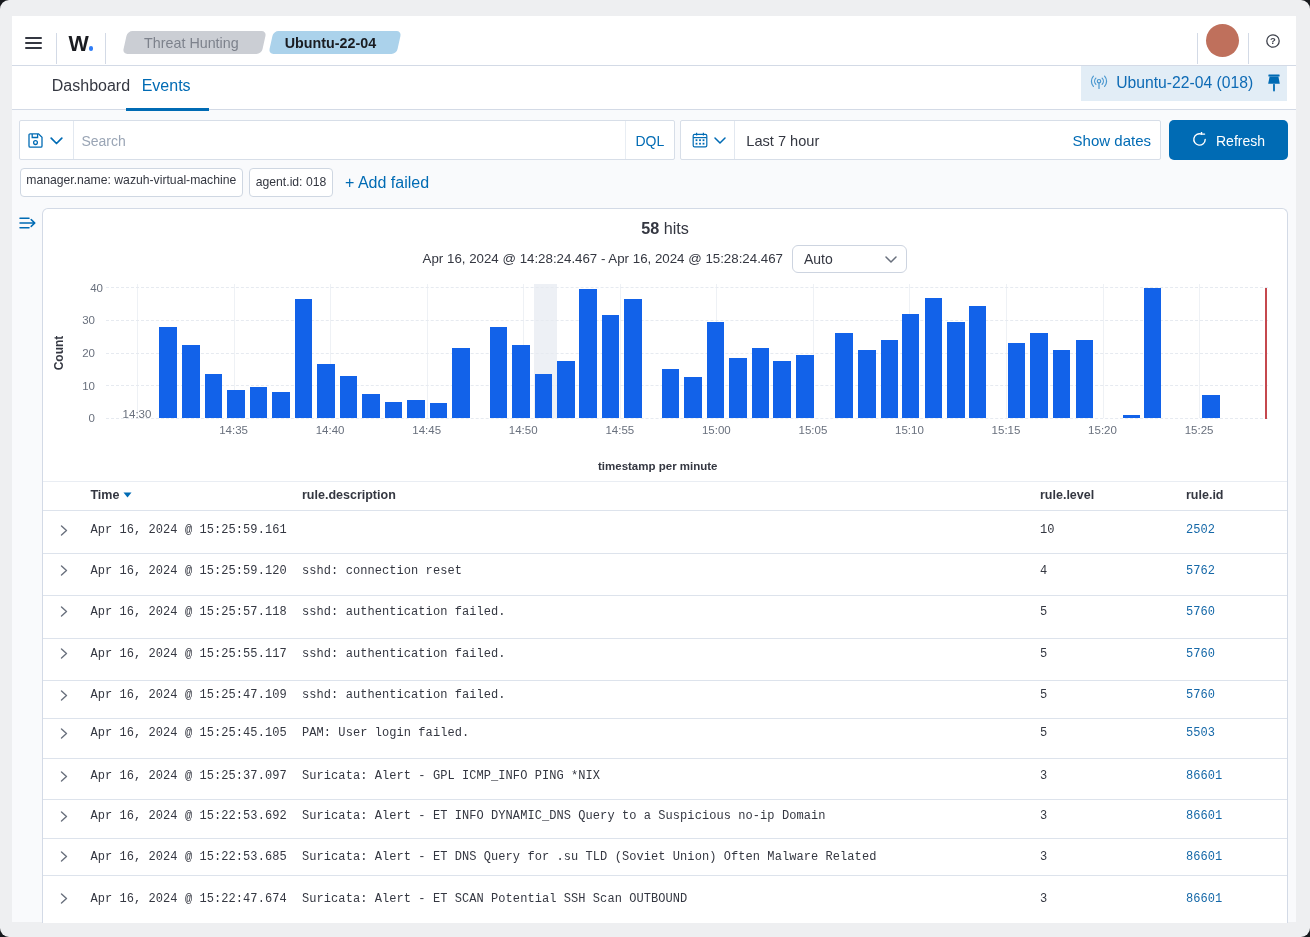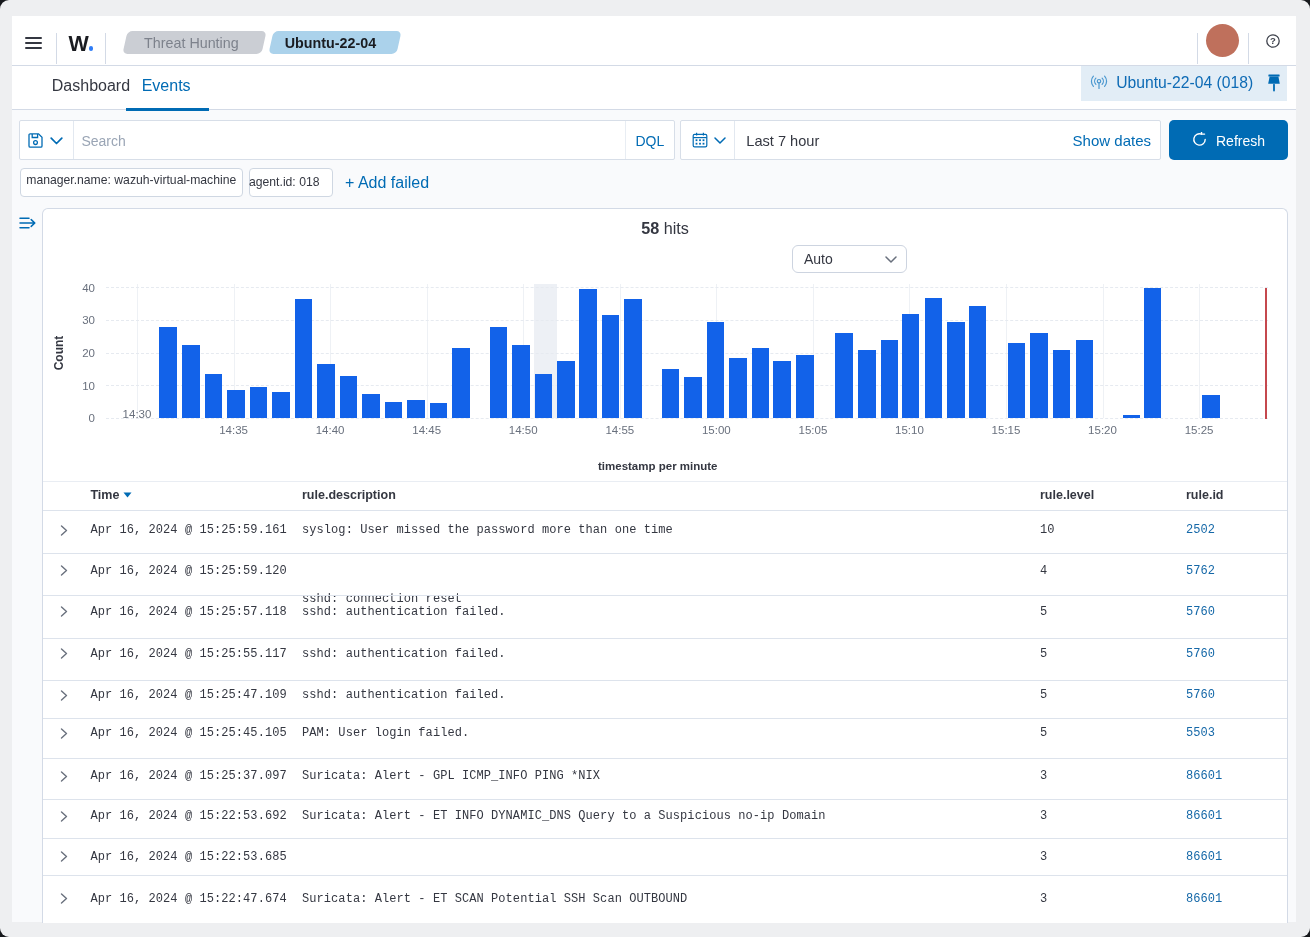--- a/index.html
+++ b/index.html
@@ -108,31 +108,32 @@
 <svg class="abs" style="left:1191.5px;top:132.3px;" width="15" height="15" viewBox="0 0 15 15">
 <g fill="none" stroke="#fff" stroke-width="1.4" stroke-linecap="round">
 <path d="M13.2 7.5 A5.7 5.7 0 1 1 9.5 2.1"></path>
 <path d="M9.5 2.1 H12.6 M9.5 2.1 V-0.9" transform="translate(0,0)"></path>
 </g>
     </svg>
 <div class="txt" style="left:1216px;top:132.5px;font-size:14px;font-weight:500;color:#fff;">Refresh</div>
 <div class="abs" style="left:20px;top:168px;width:222.5px;height:28.6px;background:#fff;border:1px solid #cfd7e2;border-radius:4px;"></div>
 <div class="txt" style="left:20px;top:173px;width:222.5px;text-align:center;font-size:12.2px;color:#343741;">manager.name: wazuh-virtual-machine</div>
 <div class="abs" style="left:249px;top:168px;width:84px;height:28.6px;background:#fff;border:1px solid #cfd7e2;border-radius:4px;"></div>
-<div class="txt" style="left:249px;top:175px;width:64px;text-align:center;font-size:12.2px;color:#343741;">agent.id: 018</div>
+<div class="txt" style="left:249px;top:175px;width:84px;text-align:center;font-size:12.2px;color:#343741;">agent.id: 018</div>
 <div class="txt" style="left:345px;top:173.5px;font-size:16px;color:#006bb4;">+ Add failed</div>
 <div class="abs" style="left:42.4px;top:207.6px;width:1245.6px;height:715px;background:#fff;border:1px solid #d3dae6;border-bottom:none;border-radius:6px 6px 0 0;"></div>
 <svg class="abs" style="left:18.5px;top:215.7px;" width="18" height="14" viewBox="0 0 18 14">
 <g stroke="#006bb4" stroke-width="1.5" fill="none" stroke-linecap="round" stroke-linejoin="round">
 <path d="M1 2.2 H10"></path>
 <path d="M1 7 H15.5 M12.2 3.6 L15.8 7 L12.2 10.4"></path>
 <path d="M1 11.8 H10"></path>
 </g>
     </svg>
 <div class="txt" style="left:641.2px;top:218.6px;font-size:16.2px;color:#343741;"><b>58</b> hits</div>
+<div class="txt" style="left:422.6px;top:250.8px;font-size:13.3px;color:#343741;">Apr 16, 2024 @ 14:28:24.467 - Apr 16, 2024 @ 15:28:24.467</div>
 <div class="abs" style="left:792.2px;top:244.9px;width:115.2px;height:27.8px;background:#fff;border:1px solid #cdd4e0;border-radius:6px;"></div>
 <div class="txt" style="left:804px;top:250.5px;font-size:14px;color:#343741;">Auto</div>
 <svg class="abs" style="left:884.5px;top:255.5px;" width="12" height="7" viewBox="0 0 12 7">
 <path d="M1 1 L6 6 L11 1" fill="none" stroke="#69707d" stroke-width="1.5" stroke-linecap="round" stroke-linejoin="round"></path>
     </svg>
 <div class="gridv" style="left:137.0px;top:283.5px;height:134.6px;"></div>
 <div class="gridv" style="left:233.6px;top:283.5px;height:134.6px;"></div>
 <div class="gridv" style="left:330.1px;top:283.5px;height:134.6px;"></div>
 <div class="gridv" style="left:426.7px;top:283.5px;height:134.6px;"></div>
 <div class="gridv" style="left:523.2px;top:283.5px;height:134.6px;"></div>
@@ -189,21 +190,21 @@
 <div class="bar" style="left:1052.5px;top:349.6px;width:17.6px;height:68.5px;"></div>
 <div class="bar" style="left:1075.7px;top:339.9px;width:17.6px;height:78.2px;"></div>
 <div class="bar" style="left:1122.5px;top:414.8px;width:17.6px;height:3.3px;"></div>
 <div class="bar" style="left:1143.7px;top:287.7px;width:17.6px;height:130.4px;"></div>
 <div class="bar" style="left:1202.1px;top:395.3px;width:17.6px;height:22.8px;"></div>
 <div class="abs" style="left:1264.8px;top:288.1px;width:2px;height:130.5px;background:#c5484e;"></div>
 <div class="ylab" style="left:65px;top:418.1px;">0</div>
 <div class="ylab" style="left:65px;top:385.6px;">10</div>
 <div class="ylab" style="left:65px;top:353.0px;">20</div>
 <div class="ylab" style="left:65px;top:320.3px;">30</div>
-<div class="ylab" style="left:65px;top:287.7px;">40</div>
+<div class="ylab" style="left:73px;top:287.7px;">40</div>
 <div class="xlab" style="left:137.0px;top:408px;">14:30</div>
 <div class="xlab" style="left:233.6px;top:424.4px;">14:35</div>
 <div class="xlab" style="left:330.1px;top:424.4px;">14:40</div>
 <div class="xlab" style="left:426.7px;top:424.4px;">14:45</div>
 <div class="xlab" style="left:523.2px;top:424.4px;">14:50</div>
 <div class="xlab" style="left:619.8px;top:424.4px;">14:55</div>
 <div class="xlab" style="left:716.3px;top:424.4px;">15:00</div>
 <div class="xlab" style="left:812.9px;top:424.4px;">15:05</div>
 <div class="xlab" style="left:909.4px;top:424.4px;">15:10</div>
 <div class="xlab" style="left:1006.0px;top:424.4px;">15:15</div>
@@ -217,28 +218,27 @@
 <path d="M0.5 0.5 L4.5 5.5 L8.5 0.5 Z" fill="#006bb4"></path>
     </svg>
 <div class="hdr" style="left:302px;top:495px;">rule.description</div>
 <div class="hdr" style="left:1040px;top:495px;">rule.level</div>
 <div class="hdr" style="left:1186px;top:495px;">rule.id</div>
 <div class="abs" style="left:43.4px;top:509.8px;width:1243.6px;height:1px;background:#d9dfe9;"></div>
 <svg class="abs" style="left:59.5px;top:524.8px;" width="8" height="11" viewBox="0 0 8 11">
 <path d="M1.5 1 L6.5 5.5 L1.5 10" fill="none" stroke="#69707d" stroke-width="1.4" stroke-linecap="round" stroke-linejoin="round"></path>
     </svg>
 <div class="cellt mono" style="left:90.4px;top:530.3px;">Apr 16, 2024 @ 15:25:59.161</div>
-<div class="cellt mono" style="left:302px;top:530.3px;">syslog: User missed the password more than one time</div>
 <div class="cellt mono" style="left:1040px;top:530.3px;">10</div>
 <div class="cellt mono" style="left:1186px;top:530.3px;color:#1568a8;">2502</div>
 <svg class="abs" style="left:59.5px;top:565.4px;" width="8" height="11" viewBox="0 0 8 11">
 <path d="M1.5 1 L6.5 5.5 L1.5 10" fill="none" stroke="#69707d" stroke-width="1.4" stroke-linecap="round" stroke-linejoin="round"></path>
     </svg>
 <div class="cellt mono" style="left:90.4px;top:570.9px;">Apr 16, 2024 @ 15:25:59.120</div>
-<div class="cellt mono" style="left:302px;top:570.9px;margin-top:28px;">sshd: connection reset</div>
+<div class="cellt mono" style="left:302px;top:570.9px;">sshd: connection reset</div>
 <div class="cellt mono" style="left:1040px;top:570.9px;">4</div>
 <div class="cellt mono" style="left:1186px;top:570.9px;color:#1568a8;">5762</div>
 <svg class="abs" style="left:59.5px;top:606.4px;" width="8" height="11" viewBox="0 0 8 11">
 <path d="M1.5 1 L6.5 5.5 L1.5 10" fill="none" stroke="#69707d" stroke-width="1.4" stroke-linecap="round" stroke-linejoin="round"></path>
     </svg>
 <div class="cellt mono" style="left:90.4px;top:611.9px;">Apr 16, 2024 @ 15:25:57.118</div>
 <div class="cellt mono" style="left:302px;top:611.9px;">sshd: authentication failed.</div>
 <div class="cellt mono" style="left:1040px;top:611.9px;">5</div>
 <div class="cellt mono" style="left:1186px;top:611.9px;color:#1568a8;">5760</div>
 <svg class="abs" style="left:59.5px;top:648.4px;" width="8" height="11" viewBox="0 0 8 11">
@@ -273,20 +273,21 @@
 <path d="M1.5 1 L6.5 5.5 L1.5 10" fill="none" stroke="#69707d" stroke-width="1.4" stroke-linecap="round" stroke-linejoin="round"></path>
     </svg>
 <div class="cellt mono" style="left:90.4px;top:816.2px;">Apr 16, 2024 @ 15:22:53.692</div>
 <div class="cellt mono" style="left:302px;top:816.2px;">Suricata: Alert - ET INFO DYNAMIC_DNS Query to a Suspicious no-ip Domain</div>
 <div class="cellt mono" style="left:1040px;top:816.2px;">3</div>
 <div class="cellt mono" style="left:1186px;top:816.2px;color:#1568a8;">86601</div>
 <svg class="abs" style="left:59.5px;top:851.3px;" width="8" height="11" viewBox="0 0 8 11">
 <path d="M1.5 1 L6.5 5.5 L1.5 10" fill="none" stroke="#69707d" stroke-width="1.4" stroke-linecap="round" stroke-linejoin="round"></path>
     </svg>
 <div class="cellt mono" style="left:90.4px;top:856.8px;">Apr 16, 2024 @ 15:22:53.685</div>
+<div class="cellt mono" style="left:302px;top:856.8px;">Suricata: Alert - ET DNS Query for .su TLD (Soviet Union) Often Malware Related</div>
 <div class="cellt mono" style="left:1040px;top:856.8px;">3</div>
 <div class="cellt mono" style="left:1186px;top:856.8px;color:#1568a8;">86601</div>
 <svg class="abs" style="left:59.5px;top:893.3px;" width="8" height="11" viewBox="0 0 8 11">
 <path d="M1.5 1 L6.5 5.5 L1.5 10" fill="none" stroke="#69707d" stroke-width="1.4" stroke-linecap="round" stroke-linejoin="round"></path>
     </svg>
 <div class="cellt mono" style="left:90.4px;top:898.8px;">Apr 16, 2024 @ 15:22:47.674</div>
 <div class="cellt mono" style="left:302px;top:898.8px;">Suricata: Alert - ET SCAN Potential SSH Scan OUTBOUND</div>
 <div class="cellt mono" style="left:1040px;top:898.8px;">3</div>
 <div class="cellt mono" style="left:1186px;top:898.8px;color:#1568a8;">86601</div>
 <div class="rowline" style="top:510.3px;"></div>

